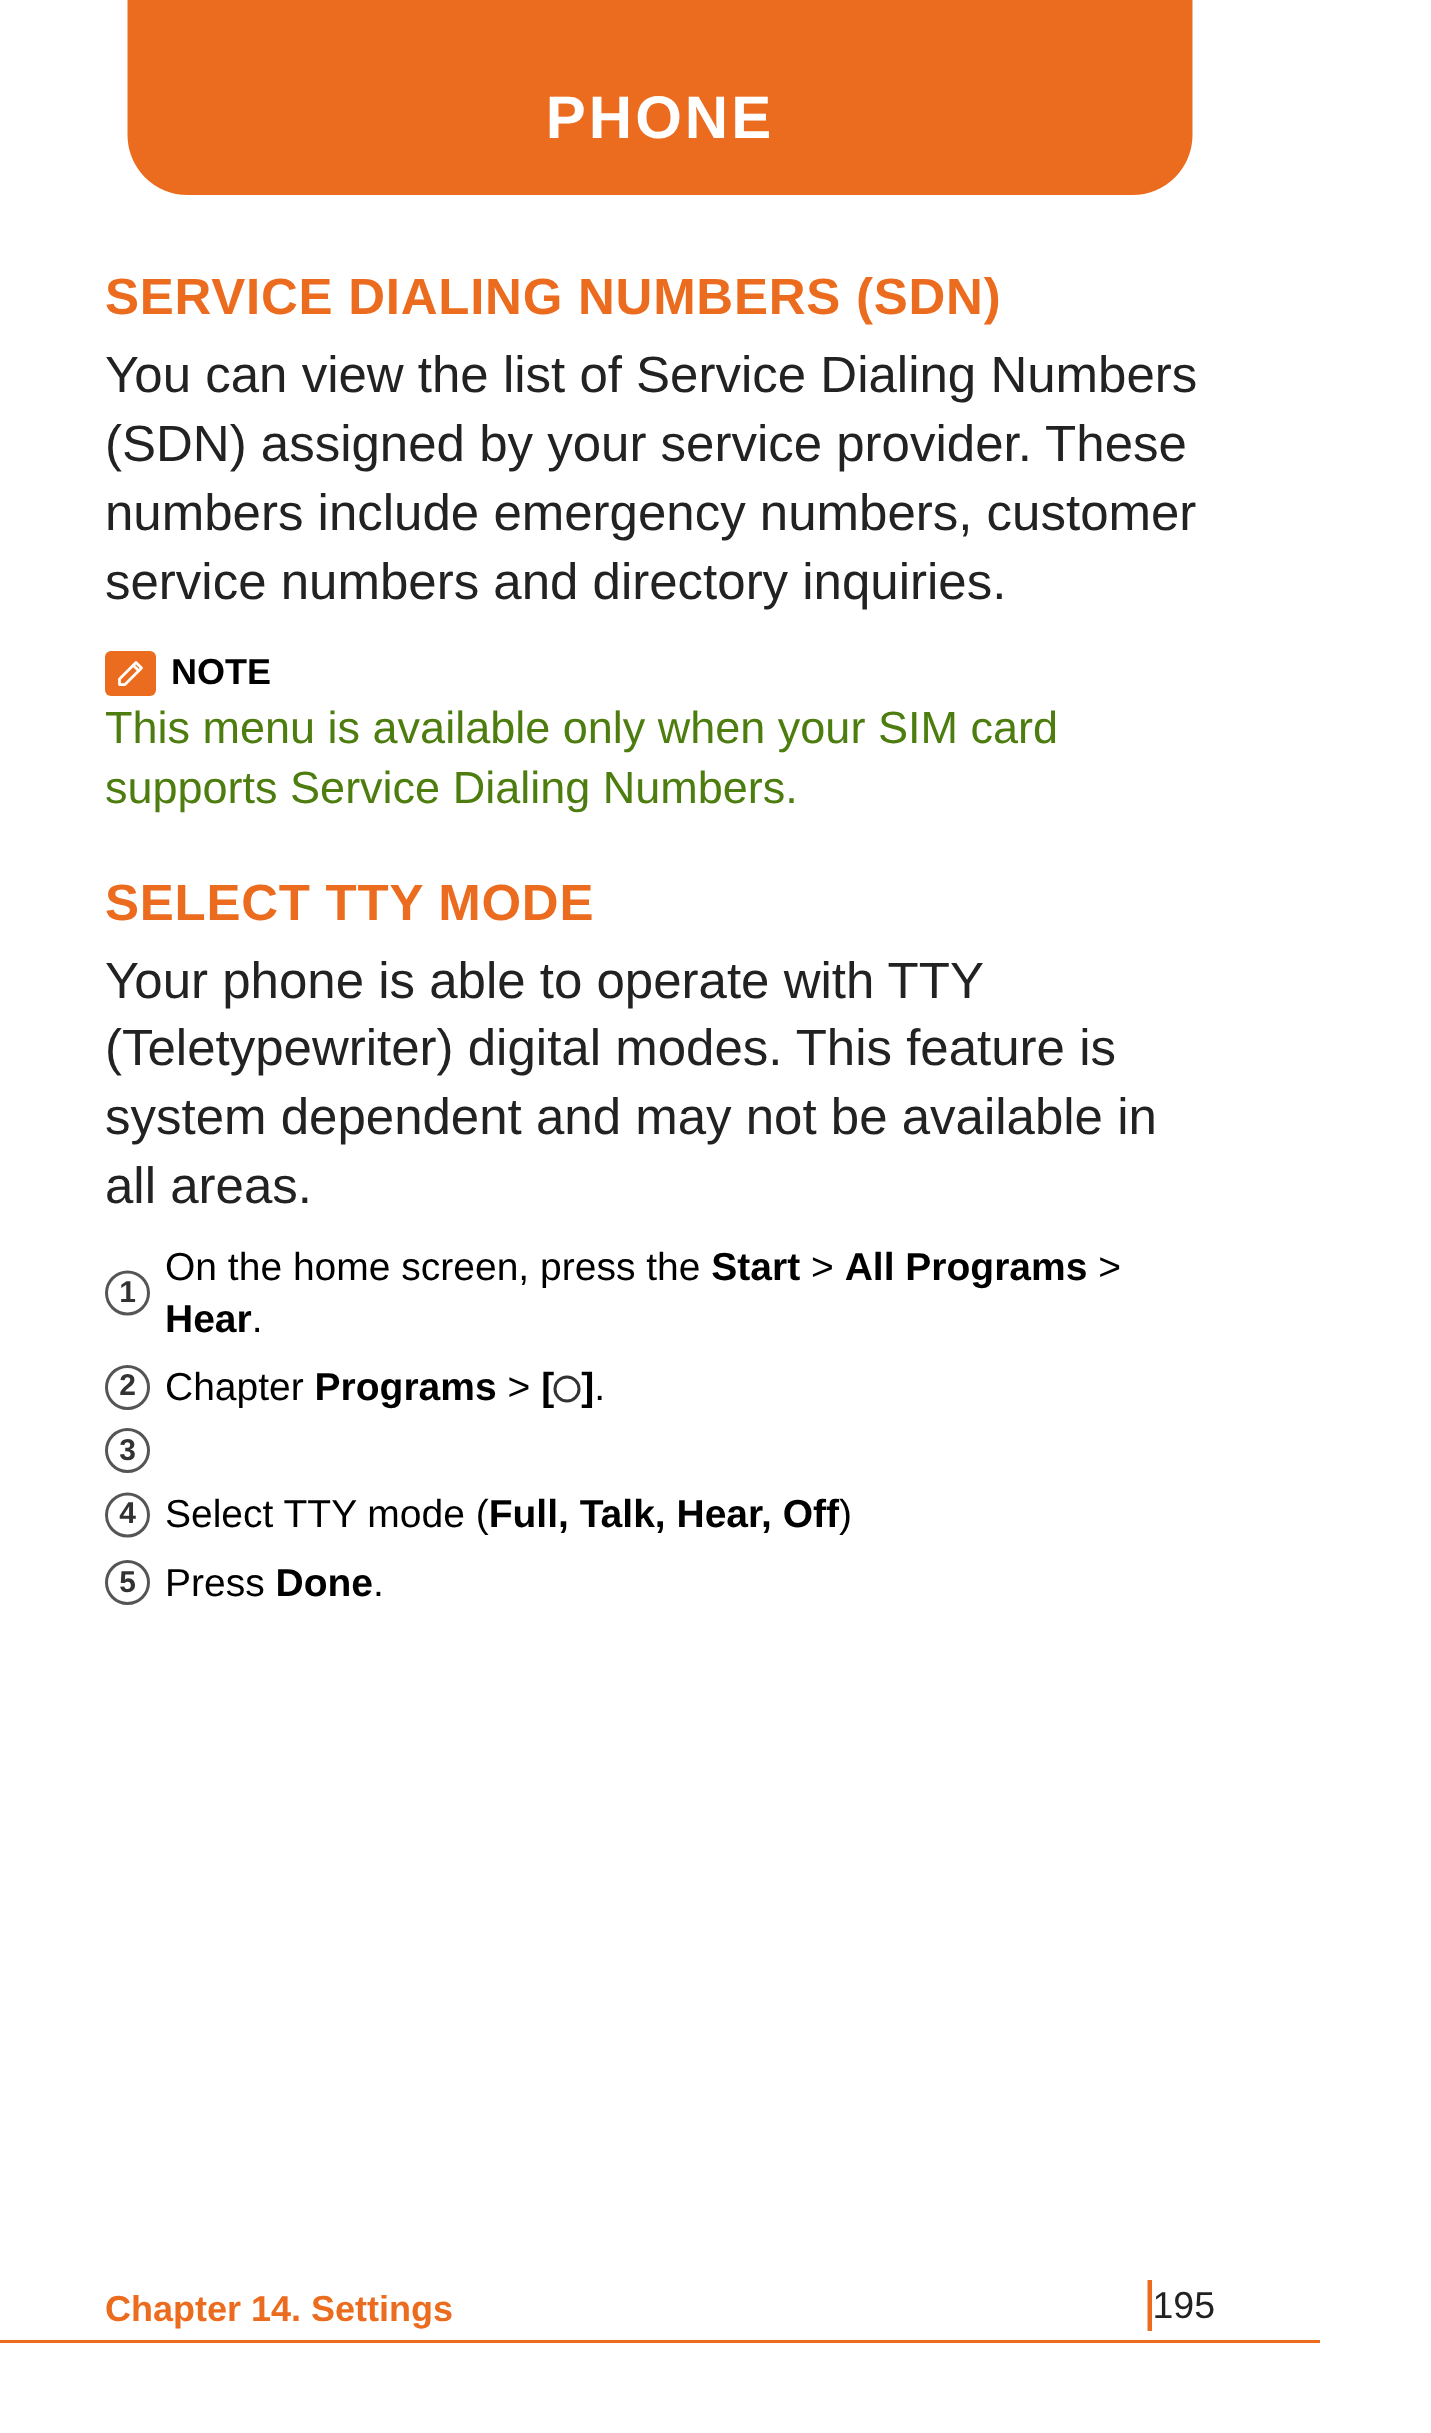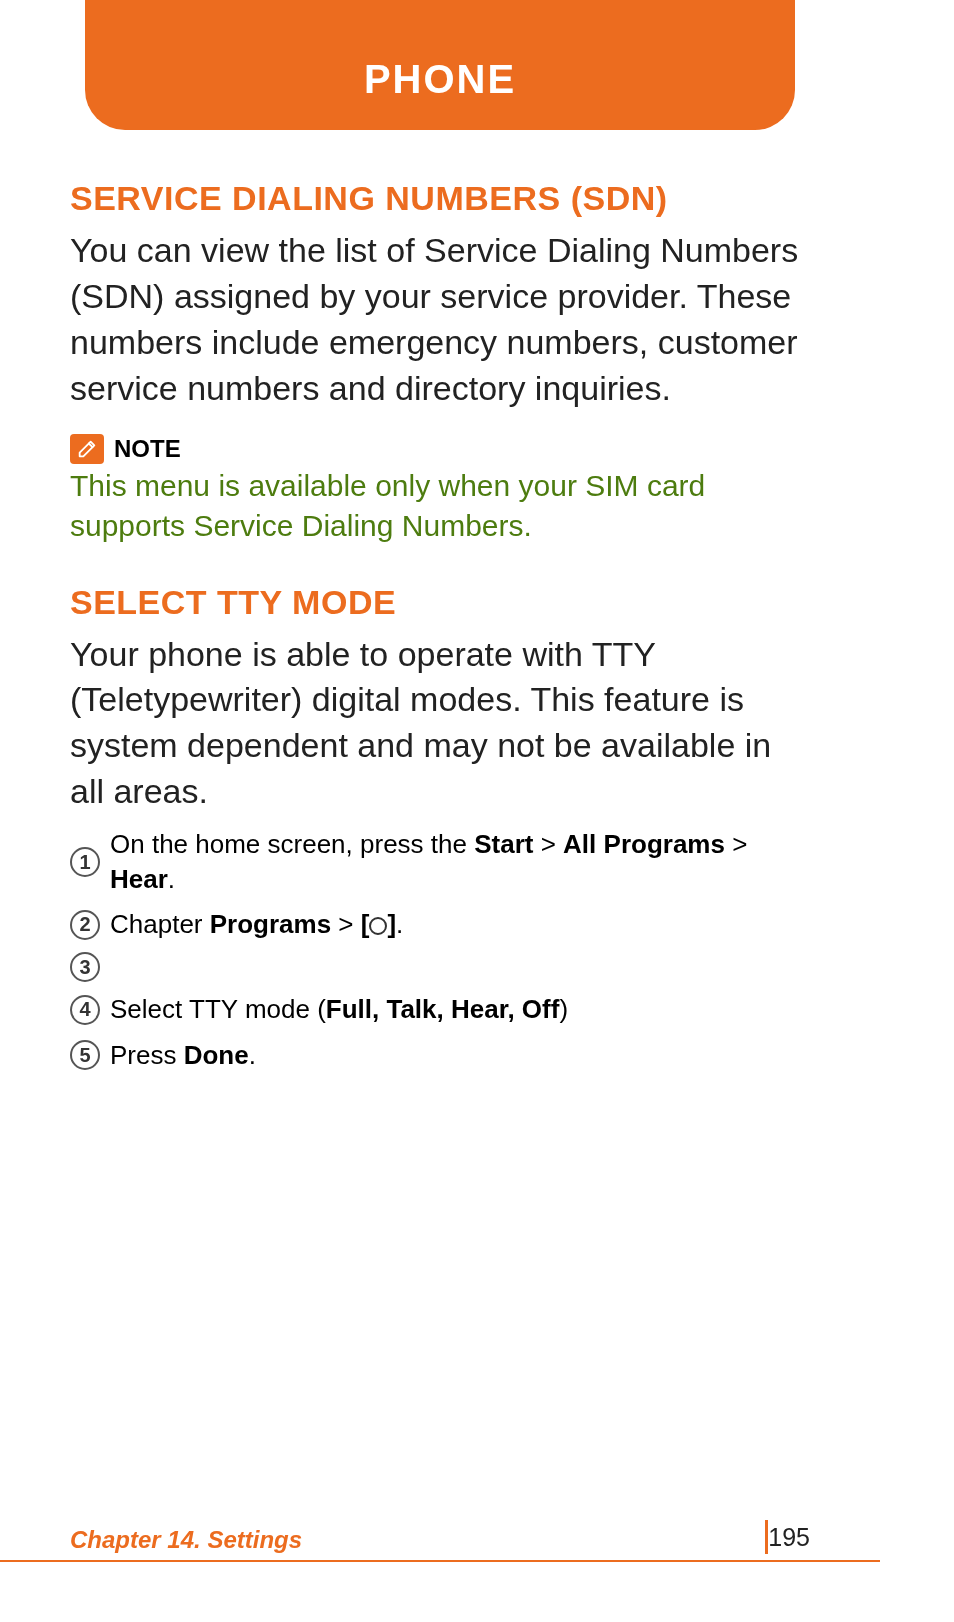--- a/index.html
+++ b/index.html
@@ -102,21 +102,20 @@
     align-items: flex-end;
     justify-content: space-between;
     padding: 0 70px 6px 70px;
   }
   .chapter {
     color: #ec6c1f;
     font-family: "Arial Narrow", Arial, sans-serif;
     font-stretch: condensed;
     font-weight: bold;
     font-size: 24px;
-    font-style: italic;
   }
   .page-num-wrap {
     display: flex;
     align-items: center;
   }
   .page-divider {
     width: 3px;
     height: 34px;
     background: #ec6c1f;
   }

